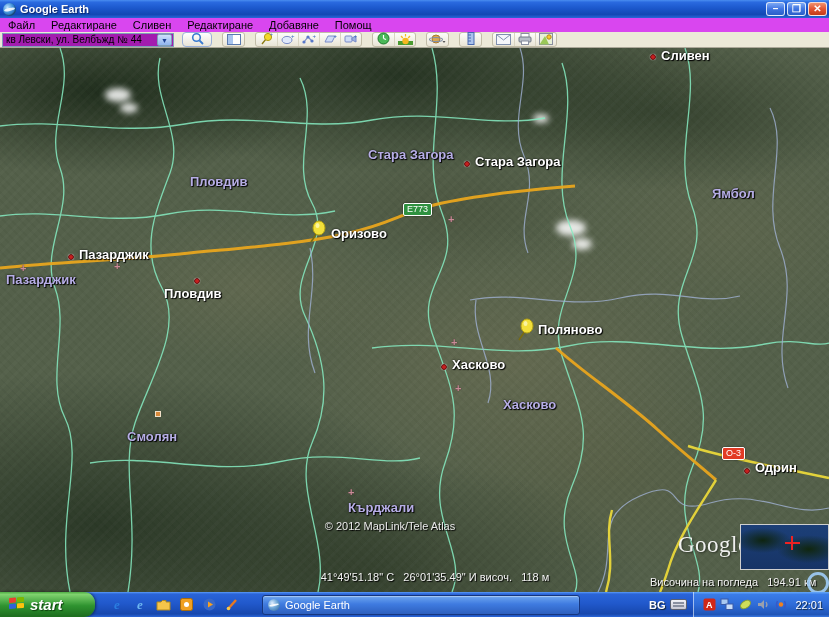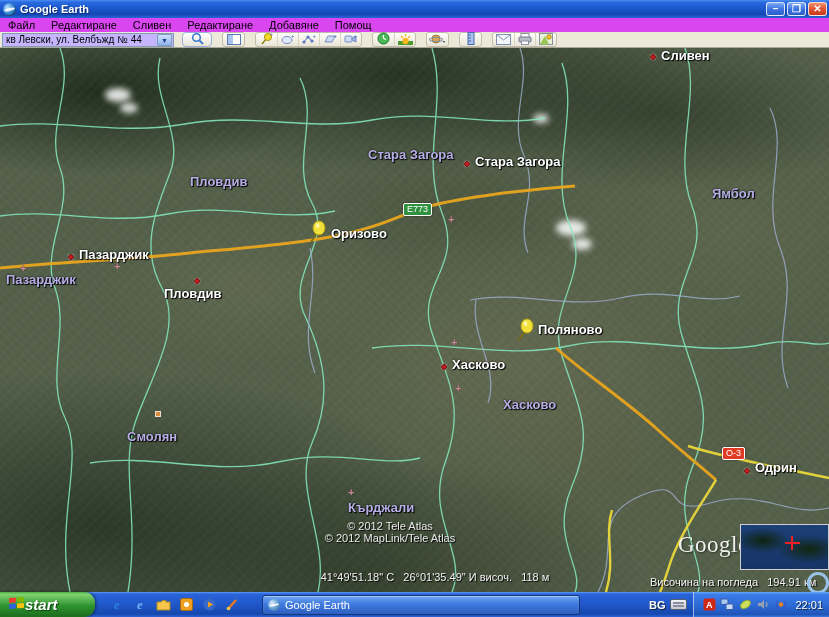--- a/index.html
+++ b/index.html
@@ -23,21 +23,21 @@
   .wb.close { background:linear-gradient(180deg,#f0926e 0%,#e25432 50%,#c23a1a 100%); }
 
   
   .menubar { position:absolute; left:0; top:18px; width:829px; height:14px; background:#d946ef;
     display:flex; align-items:center; font-size:11px; color:#000; }
   .menubar span { padding:1px 8px; }
 
   
   .toolbar { position:absolute; left:0; top:32px; width:829px; height:16px; background:#ece9d8;
     border-bottom:1px solid #aca899; display:flex; align-items:center; }
-  .searchbox { margin-left:2px; width:172px; height:14px; background:#c4b5fd; border:1px solid #7f9db9;
+  .searchbox { margin-left:2px; width:172px; height:14px; background:#a21caf; border:1px solid #7f9db9;
     display:flex; align-items:center; font-size:10px; }
   .sval { flex:1; padding-left:3px; white-space:nowrap; overflow:hidden; }
   .sarrow { width:15px; height:12px; margin-right:1px; border-radius:2px;
     background:linear-gradient(180deg,#cfe0fb,#8fb4ef); border:1px solid #7f9db9;
     font-size:7px; color:#1c3f94; text-align:center; line-height:11px; }
   .searchbtn { margin-left:8px; width:30px; height:15px; background:linear-gradient(180deg,#ffffff,#e8e4d8);
     border:1px solid #9ab0d8; border-radius:4px; display:flex; align-items:center; justify-content:center; }
   .tgroup { display:flex; align-items:center; height:15px; margin-left:10px;
     border:1px solid #c2bda8; border-radius:3px; background:linear-gradient(180deg,#fdfdfa,#e9e5d6); }
   .tbtn { width:21px; height:13px; display:flex; align-items:center; justify-content:center; }
@@ -96,21 +96,21 @@
   .ovh { position:absolute; left:44px; top:17px; width:15px; height:2px; background:#e22; }
   .ovv { position:absolute; left:50px; top:11px; width:2px; height:14px; background:#e22; }
   .navring { position:absolute; left:807px; top:524px; width:22px; height:22px; border-radius:50%;
     border:3px solid rgba(160,205,250,.9); }
 
   
   .taskbar { position:absolute; left:0; top:592px; width:829px; height:25px;
     background:linear-gradient(180deg,#5c9cf8 0%,#2a64d8 8%,#2159cc 45%,#1747ad 88%,#2a66d8 100%);
     display:flex; align-items:center; }
   .startbtn { height:25px; width:95px; border-radius:0 11px 11px 0; display:flex; align-items:center;
-    padding-left:9px; 
+    padding-left:9px; gap:5px;
     background:linear-gradient(180deg,#4fae44 0%,#7fd26e 10%,#2f9330 55%,#1e701f 95%);
     box-shadow:1px 0 3px rgba(0,0,0,.5); }
   .startbtn .slabel { color:#fff; font-size:15px; font-weight:bold; font-style:italic;
     text-shadow:1px 1px 1px #0c400c; }
   .ql { display:flex; align-items:center; gap:7px; margin-left:14px; }
   .qlicon { width:16px; height:16px; display:flex; align-items:center; justify-content:center;
     font-size:13px; font-weight:bold; }
   .taskbtn { margin-left:22px; width:318px; height:20px; border-radius:3px;
     background:linear-gradient(180deg,#6ea6f0,#3f7be0 45%,#2d5fbe); border:1px solid #16367e;
     display:flex; align-items:center; gap:5px; padding-left:5px; color:#fff; font-size:11px;
@@ -390,21 +390,20 @@
           <ellipse cx="11" cy="8" rx="6" ry="7" fill="#f2e03a" stroke="#b5a214"></ellipse>
           <ellipse cx="9.5" cy="5.5" rx="2" ry="2.5" fill="#faf4a0"></ellipse>
         </svg>
     </span>
     <span class="plabel" style="left:538px; top:274px;">Поляново</span>
 
     <span class="sign green" style="left:403px; top:155px;">E773</span>
     <span class="sign red" style="left:722px; top:399px;">O-3</span>
 
     <div class="copyright">
-      <div>© 2012 Tele Atlas</div>
       <div>© 2012 MapLink/Tele Atlas</div>
     </div>
 
     <div class="statuscoords statusCoords statuscoords"></div>
     <div class="statuscoords"></div>
     <div class="statusCoords"></div>
     <div class="statuscoords-wrap"></div>
     <div class="statuscoords-x"></div>
     <div class="statuscoords">41°49'51.18" С   26°01'35.49" И височ.   118 м</div>
     <div class="eyealt"><span>Височина на погледа</span>   <span>194.91 км</span></div>

